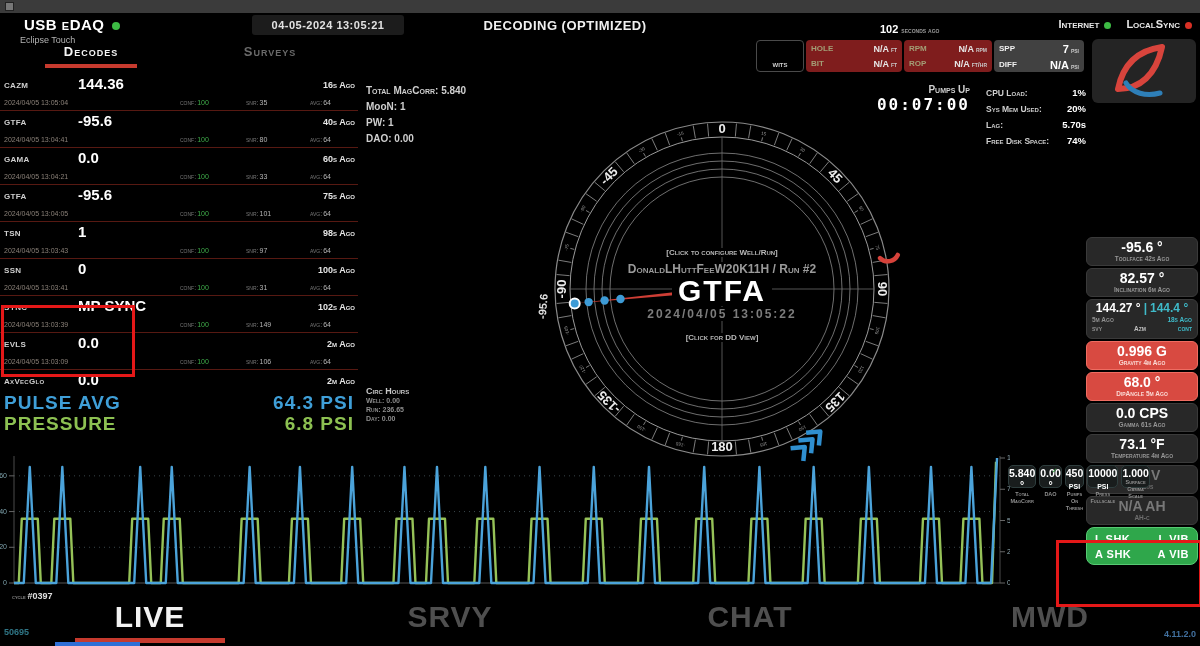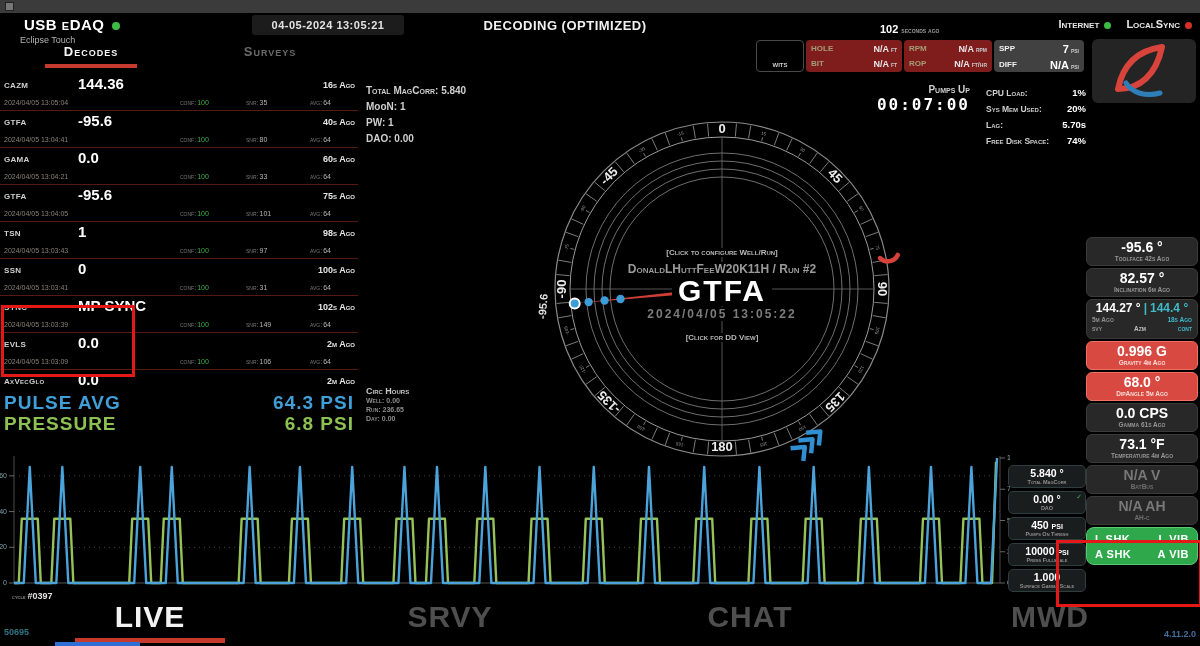--- a/index.html
+++ b/index.html
@@ -100,21 +100,21 @@
   .tile.dim .tv{color:#787878;} .tile.dim .tl{color:#6e6e6e;}
   #svytile{background:#282828;border:1px solid #3a3a3a;border-radius:6px;height:40px;box-sizing:border-box;padding:2px 5px;}
   #svytile .r1{display:flex;justify-content:center;gap:3px;font-size:12px;font-weight:bold;line-height:13px;}
   #svytile .white{color:#fff;} #svytile .teal{color:#3fbac9;}
   #svytile .r2,#svytile .r3{display:flex;justify-content:space-between;font-size:6.5px;font-weight:bold;line-height:9px;}
   #svytile .g{color:#909090;} #svytile .c{color:#c0c0c0;}
   #shocktile{background:#2fa74b;border:1px solid #57c973;border-radius:8px;height:38px;box-sizing:border-box;padding:4px 8px;}
   #shocktile .row{display:flex;justify-content:space-between;font-size:11px;font-weight:bold;color:#fff;line-height:15px;letter-spacing:.5px;}
 
   
-  #midtiles{position:absolute;left:1008px;top:465px;width:78px;display:flex;flex-direction:column;gap:3px;z-index:5;}
+  #midtiles{position:absolute;left:1008px;top:465px;width:78px;display:flex;flex-direction:row;gap:3px;z-index:5;}
   .mtile{position:relative;background:#191d1d;border:1px solid #2e3d3d;border-radius:5px;height:23px;box-sizing:border-box;text-align:center;padding-top:1px;}
   .mtile .mv{font-size:10.5px;font-weight:bold;color:#fff;line-height:12px;}
   .mtile .ml{font-size:5.5px;font-weight:bold;color:#8f8f8f;line-height:7px;}
   .mtile .chk{position:absolute;right:3px;top:1px;color:#3fae4a;font-size:7px;}
 
   
   #chart-svg{position:absolute;left:0;top:448px;width:1010px;height:150px;}
   #cyclelabel{position:absolute;left:12px;top:585px;}
   #cyclelabel .c{font-size:6px;color:#8a8a8a;font-weight:bold;}
   #cyclelabel .n{font-size:9px;color:#e0e0e0;font-weight:bold;margin-left:2px;}

